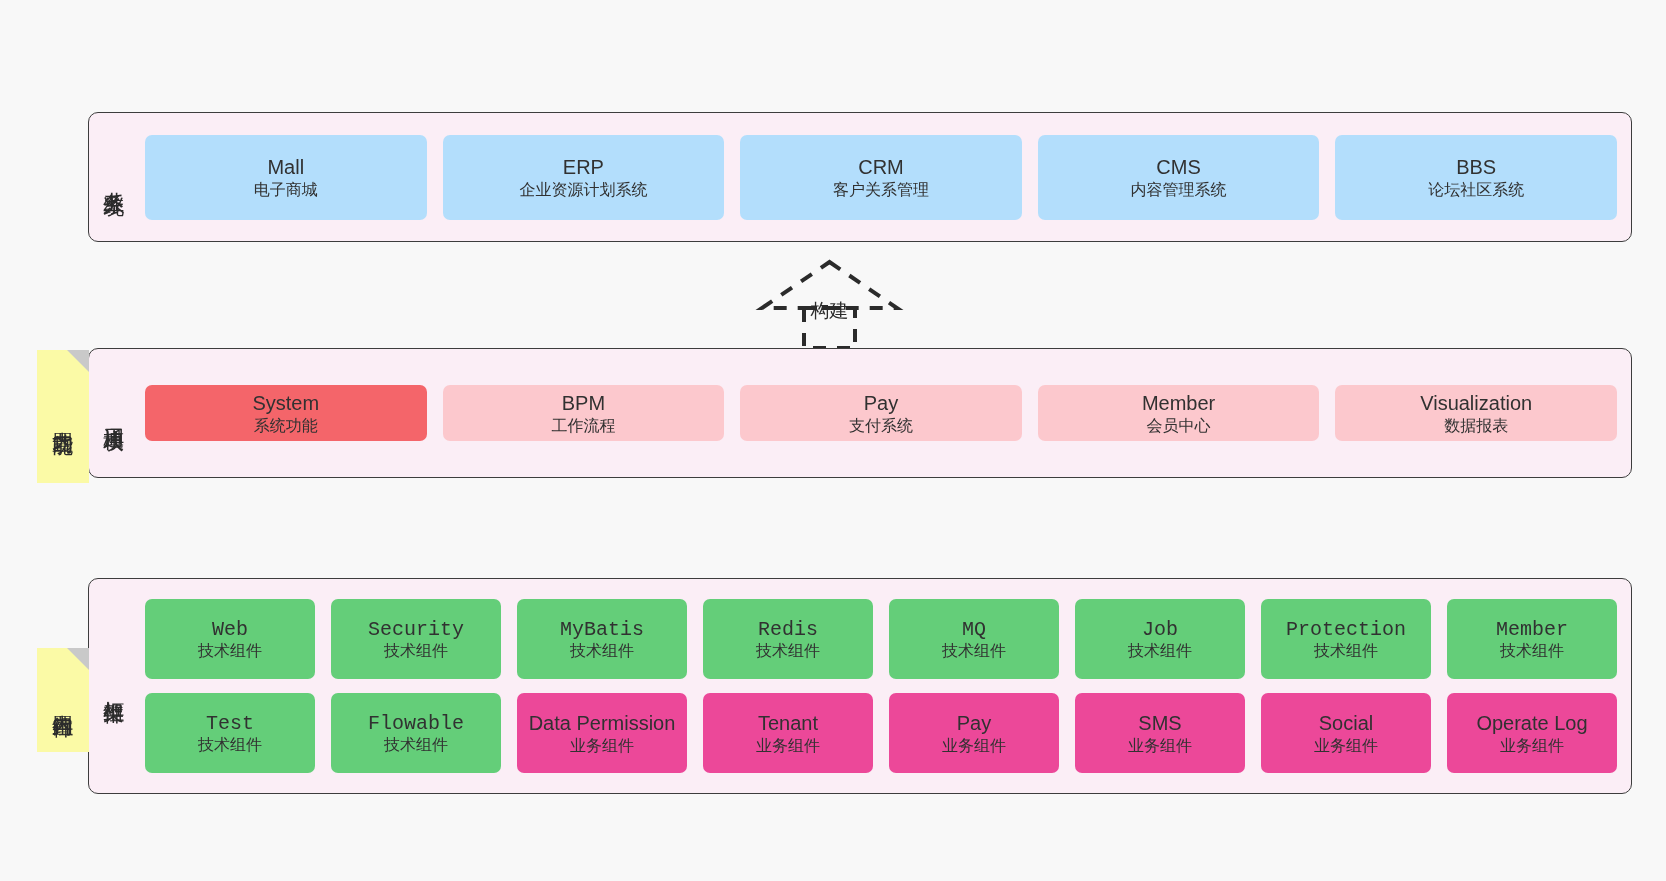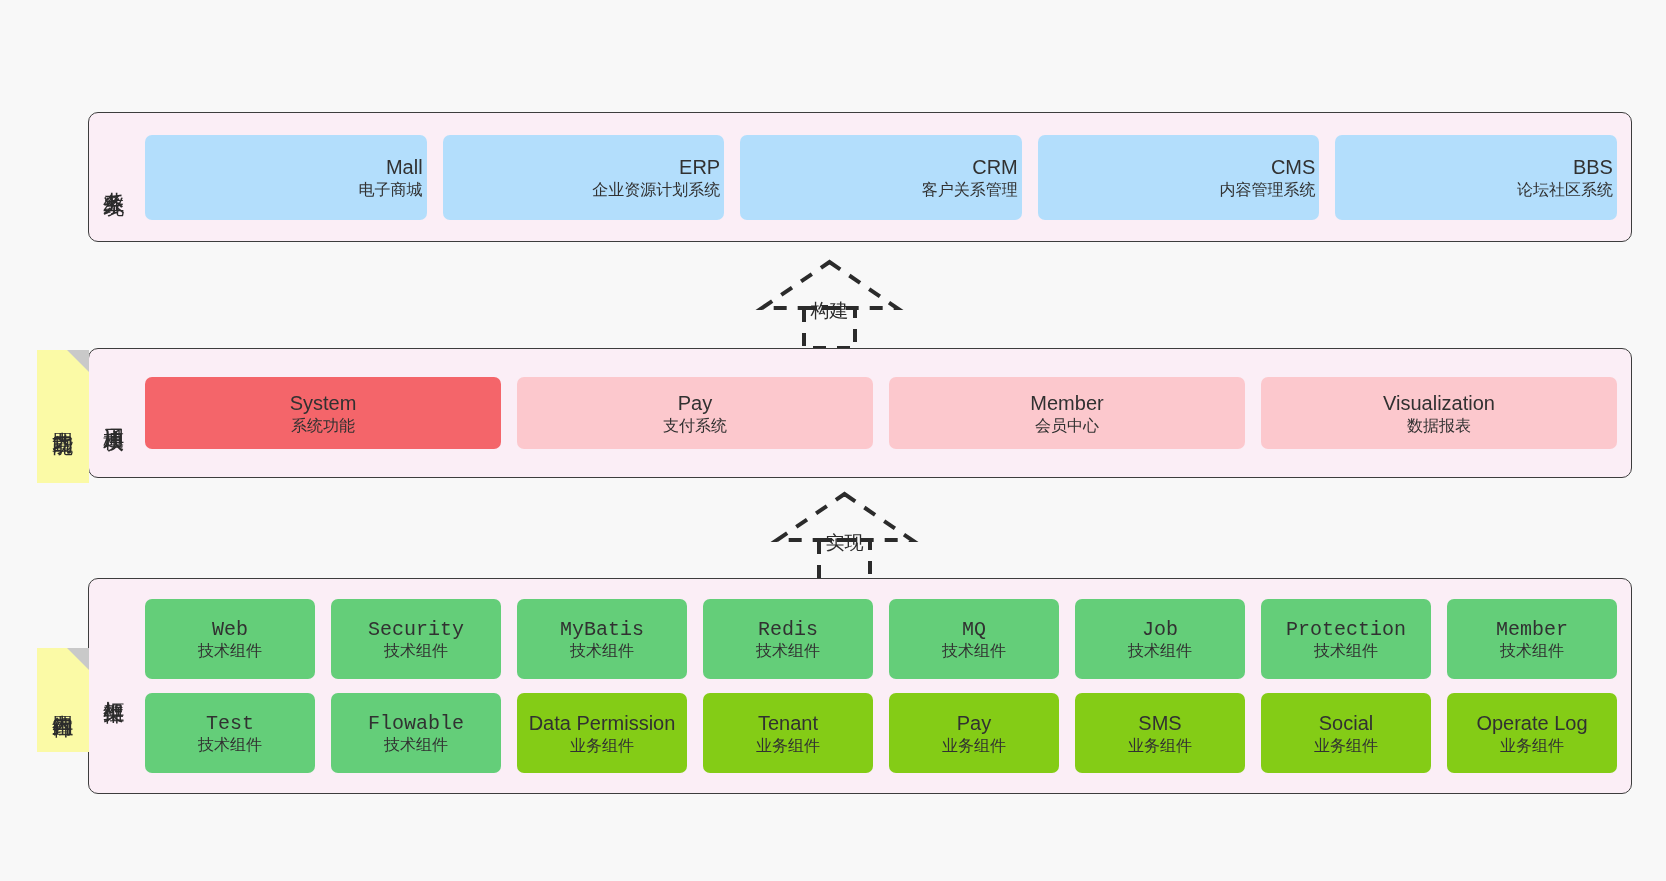--- a/index.html
+++ b/index.html
@@ -66,31 +66,31 @@
     padding: 6px 4px;
   }
   .cell .en { font-size: 20px; }
   .cell .cn { font-size: 16px; }
 
   
   .c-blue       { background: #b3defc; }
   .c-red        { background: #f4656a; }
   .c-pink       { background: #fcc8cd; }
   .c-green      { background: #64ce79; font-family: Liberation Mono, monospace; }
-  .c-greenlight { background: #84cc16; }
+  .c-greenlight { background: #ec4899; }
 
   
   #layer-business  { left: 88px;  top: 112px; width: 1544px; height: 130px; }
   #layer-common    { left: 88px;  top: 348px; width: 1544px; height: 130px; }
   #layer-framework { left: 88px;  top: 578px; width: 1544px; height: 216px; }
 
   #layer-business  .layer-body { padding-top: 0; padding-bottom: 0; }
-  #layer-business  .cell { height: 85px; align-items: flex-end; }
+  #layer-business  .cell { height: 85px; }
   #layer-common    .layer-body { padding-top: 0; padding-bottom: 0; }
-  #layer-common    .cell { height: 72px; }
+  #layer-common    .cell { height: 56px; }
   #layer-framework .cell { height: 80px; }
 
   
   .note {
     position: absolute;
     background: #fbfaa6;
     color: #2b2b2b;
     font-size: 21px;
     line-height: 1.12;
     letter-spacing: 1px;
@@ -177,42 +177,39 @@
 
   <div class="layer" id="layer-common">
     <div class="layer-title">通用模块</div>
     <div class="layer-body">
       <div class="row">
         <div class="cell c-red">
           <span class="en">System</span>
           <span class="cn">系统功能</span>
         </div>
         <div class="cell c-pink">
+          <span class="en">BPM</span>
+          <span class="cn">工作流程</span>
+        </div>
+        <div class="cell c-pink">
           <span class="en">Pay</span>
           <span class="cn">支付系统</span>
         </div>
         <div class="cell c-pink">
           <span class="en">Member</span>
           <span class="cn">会员中心</span>
         </div>
         <div class="cell c-pink">
           <span class="en">Visualization</span>
           <span class="cn">数据报表</span>
         </div>
       </div>
     </div>
   </div>
 
-  <div class="arrow" id="arrow-realize">
-    <svg width="145" height="90" viewBox="0 0 145 90">
-      <polygon points="72.5,2 140,48 5,48" fill="none" stroke="#2b2b2b" stroke-width="4" stroke-dasharray="13,11" stroke-linejoin="miter"></polygon>
-      <rect x="47" y="48" width="51" height="40" fill="none" stroke="#2b2b2b" stroke-width="4" stroke-dasharray="13,11"></rect>
-    </svg>
-    <span class="arrow-label">实现</span>
-  </div>
 
   <div class="note" id="note-framework">
     <span>内置组件</span>
   </div>
 
   <div class="layer" id="layer-framework">
     <div class="layer-title">框架组件</div>
     <div class="layer-body">
 
       <div class="row">

